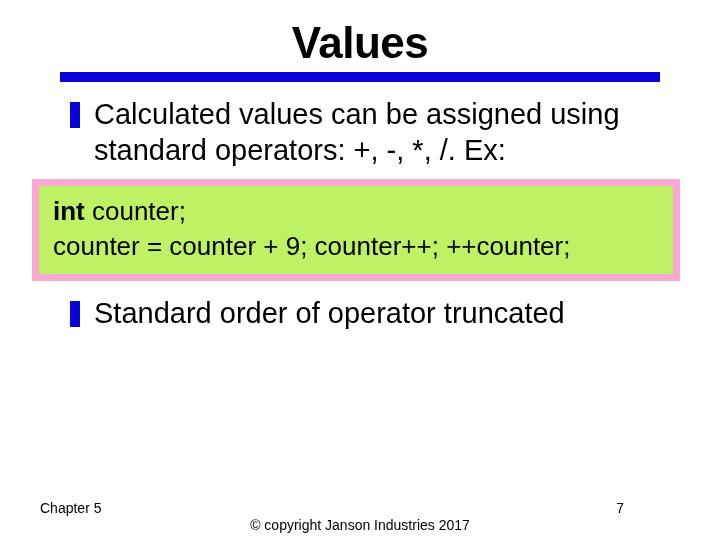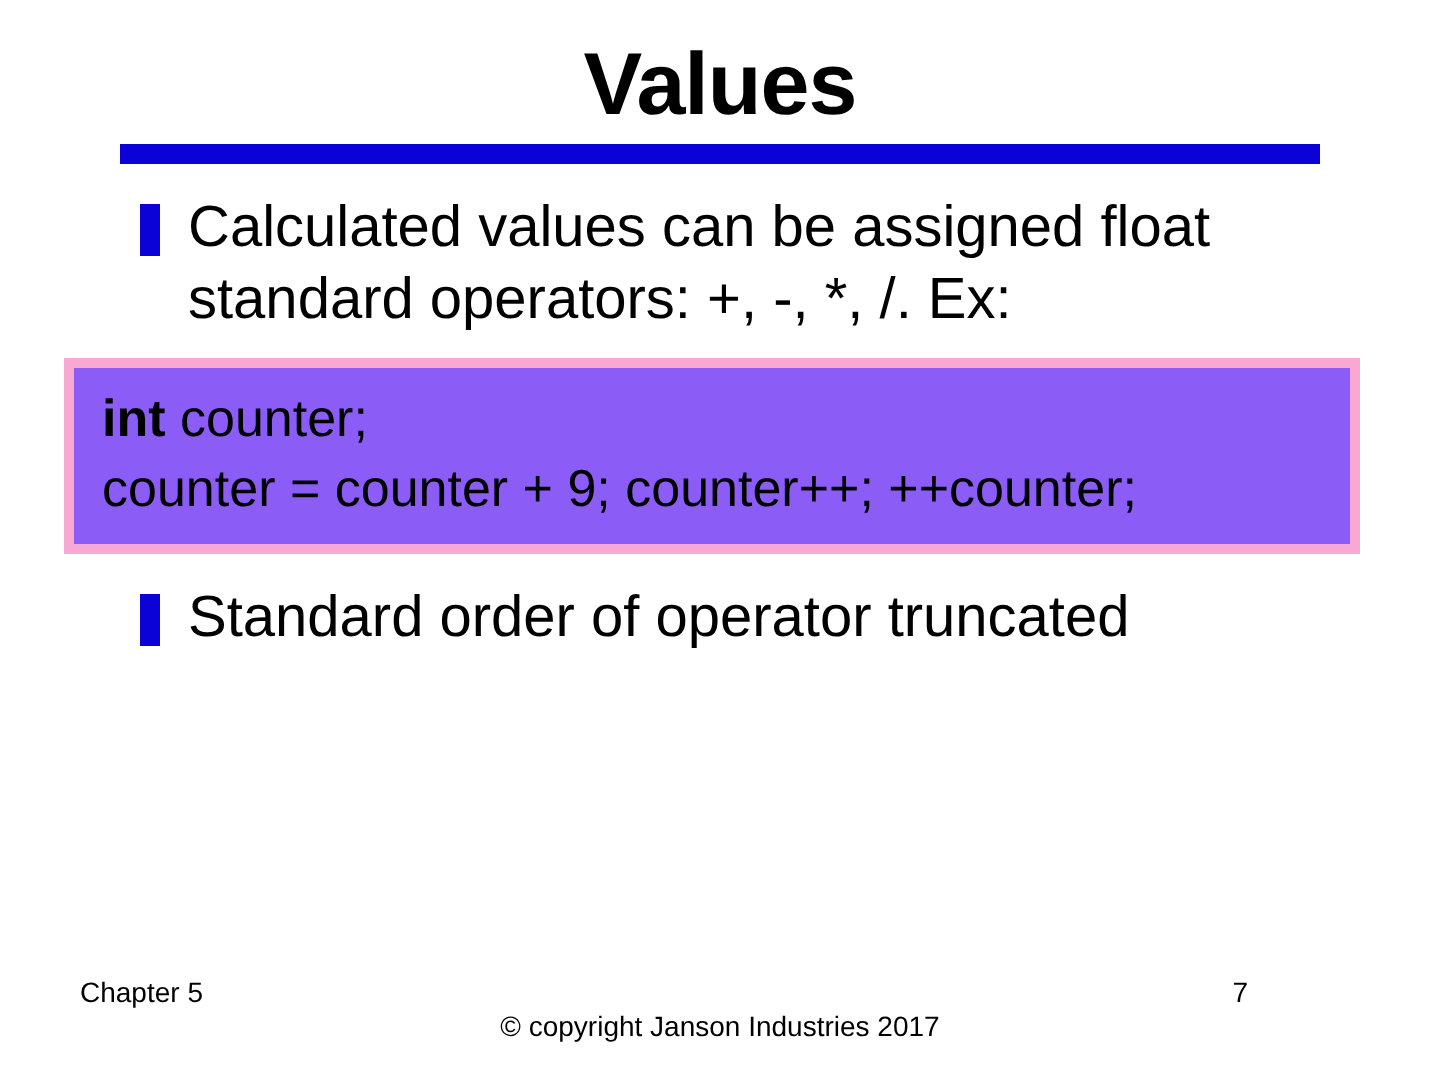--- a/index.html
+++ b/index.html
@@ -46,38 +46,38 @@
     background: #0a02d6;
     margin-top: 6px;
     margin-right: 14px;
   }
   .bullet .text {
     font-size: 29px;
     line-height: 1.25;
     color: #000;
   }
   .codebox {
-    border: 5px solid #f9a8d4;
-    background: #8b5cf6;
+    border: 7px solid #f9a8d4;
+    background: #bef264;
     margin: 10px 0 14px -8px;
     padding: 8px 14px 10px 14px;
     width: 648px;
   }
   .codebox .line {
     font-size: 26px;
     line-height: 1.35;
     color: #000;
     font-family: Verdana, Geneva, sans-serif;
   }
   .codebox .kw {
     font-weight: 700;
   }
   .footer {
     position: absolute;
-    bottom: 36px;
+    bottom: 24px;
     left: 0;
     width: 664px;
     padding: 0 40px;
     display: flex;
     align-items: center;
     justify-content: space-between;
     font-family: Arial, Helvetica, sans-serif;
     font-size: 14px;
     color: #000;
   }
@@ -97,21 +97,21 @@
 <body>
 
 <div class="slide">
 
   <div class="title">Values</div>
   <div class="title-rule"></div>
 
   <div class="bullets">
     <div class="bullet">
       <div class="mark"></div>
-      <div class="text">Calculated values can be assigned float standard operators: +, -, *, /.  Ex:</div>
+      <div class="text">Calculated values can be assigned using standard operators: +, -, *, /.  Ex:</div>
     </div>
   </div>
 
   <div class="codebox">
     <div class="line">
       <span class="kw">int</span><span> counter;</span>
     </div>
     <div class="line">counter = counter + 9; counter++; ++counter;</div>
   </div>
 

